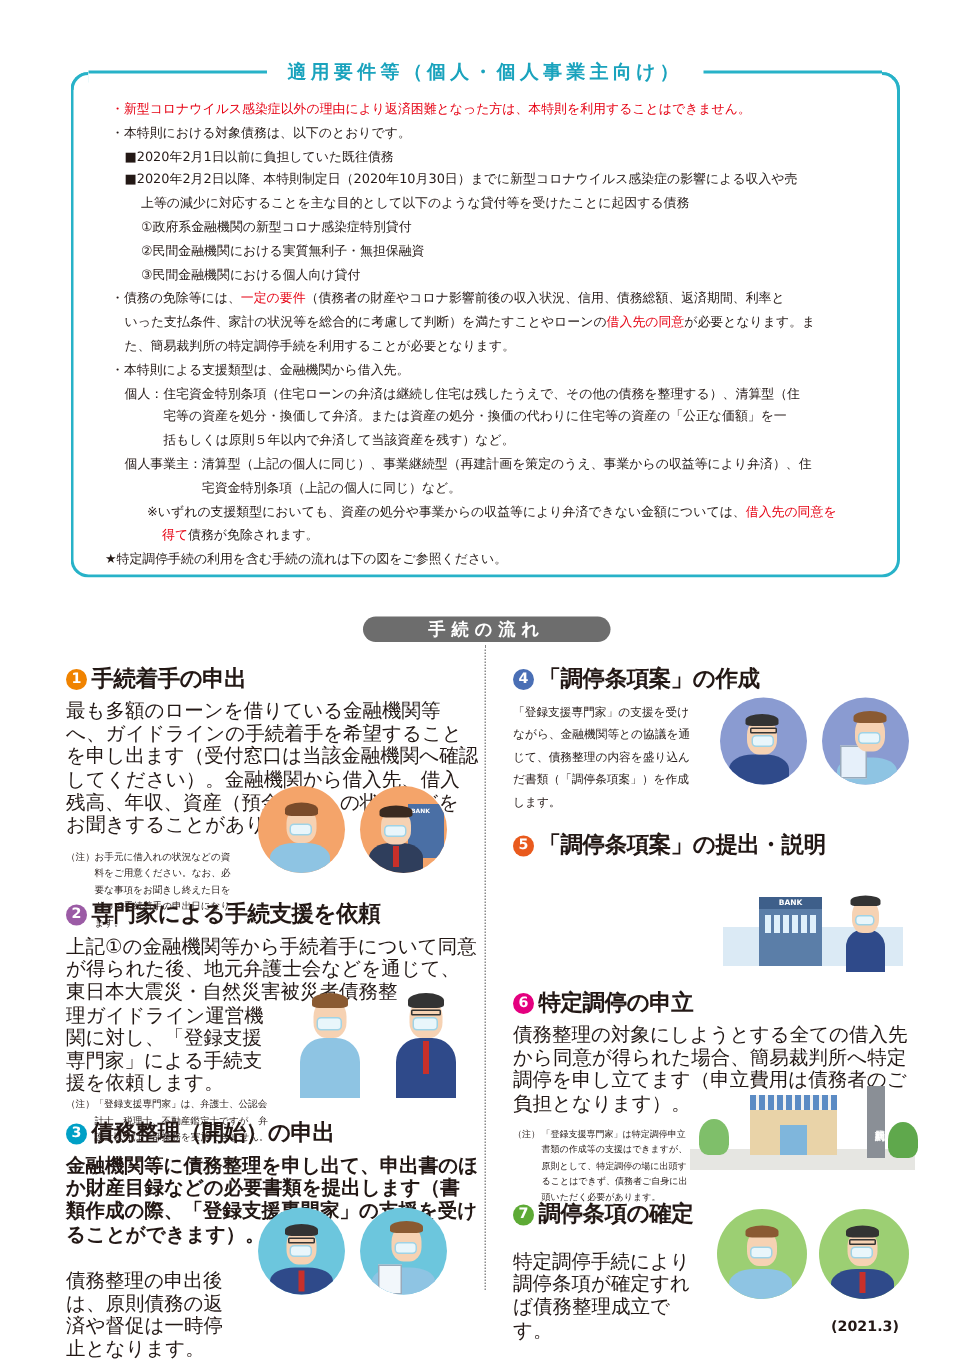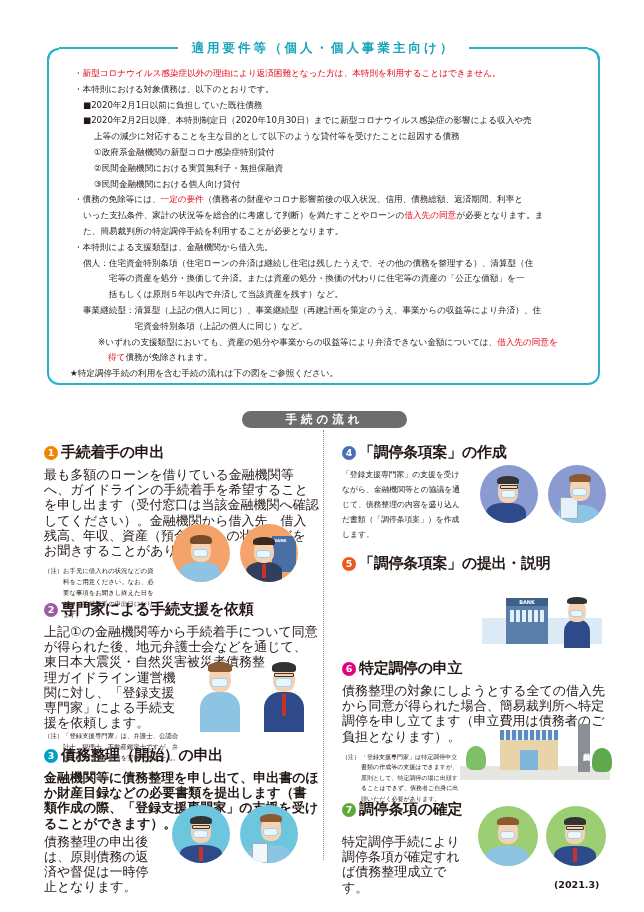--- a/index.html
+++ b/index.html
@@ -97,21 +97,21 @@
 
   <div class="hang-b ind1">
     <span class="k">個人：</span>
     <div class="v">
       <div class="line">住宅資金特別条項（住宅ローンの弁済は継続し住宅は残したうえで、その他の債務を整理する）、清算型（住</div>
       <div class="line">宅等の資産を処分・換価して弁済。または資産の処分・換価の代わりに住宅等の資産の「公正な価額」を一</div>
       <div class="line">括もしくは原則５年以内で弁済して当該資産を残す）など。</div>
     </div>
   </div>
   <div class="hang-b ind1">
-    <span class="k">事業継続型：</span>
+    <span class="k">個人事業主：</span>
     <div class="v">
       <div class="line">清算型（上記の個人に同じ）、事業継続型（再建計画を策定のうえ、事業からの収益等により弁済）、住</div>
       <div class="line" style="padding-left:0">宅資金特別条項（上記の個人に同じ）など。</div>
     </div>
   </div>
   <div class="line ind3"><span>※いずれの支援類型においても、資産の処分や事業からの収益等により弁済できない金額については、</span><span class="red">借入先の同意を</span></div>
   <div class="line" style="padding-left:34px"><span class="red">得て</span><span>債務が免除されます。</span></div>
   <div class="line" style="margin-left:-4px">★特定調停手続の利用を含む手続の流れは下の図をご参照ください。</div>
 </div>
 
@@ -173,21 +173,21 @@
   <div class="glasses" style="left:12px; top:13px; width:20px;"></div>
   <div class="mask" style="left:13px; top:18px; width:17px; height:9px;"></div>
 </div>
 
 <div class="step" style="left:44px; top:746px; width:275px;">
   <div class="step-head">
     <span class="badge" style="background:#00a0c6">3</span>
     <span>債務整理（開始）の申出</span>
   </div>
   <div class="step-text" style="margin-top:5px;font-weight:bold;">金融機関等に債務整理を申し出て、申出書のほか財産目録などの必要書類を提出します（書類作成の際、「登録支援専門家」の支援を受けることができます）。</div>
-  <div class="step-text" style="margin-top:3px; width:110px;">債務整理の申出後は、原則債務の返済や督促は一時停止となります。</div>
+  <div class="step-text" style="margin-top:16px; width:110px;">債務整理の申出後は、原則債務の返済や督促は一時停止となります。</div>
 </div>
 
 <div class="circle" style="left:172px; top:805px; width:58px; height:58px; background:#6cc6dd;">
   <div class="body-shape" style="left:8px; top:40px; width:42px; height:22px; background:#2f4a8a;"></div>
   <div class="tie" style="left:27px; top:42px; height:14px;"></div>
   <div class="person-head" style="left:19px; top:14px; width:20px; height:24px;"></div>
   <div class="hair" style="left:18px; top:11px; width:22px; height:8px; background:#333;"></div>
   <div class="glasses" style="left:20px; top:20px; width:18px;"></div>
   <div class="mask" style="left:21px; top:25px; width:15px; height:8px;"></div>
 </div>

